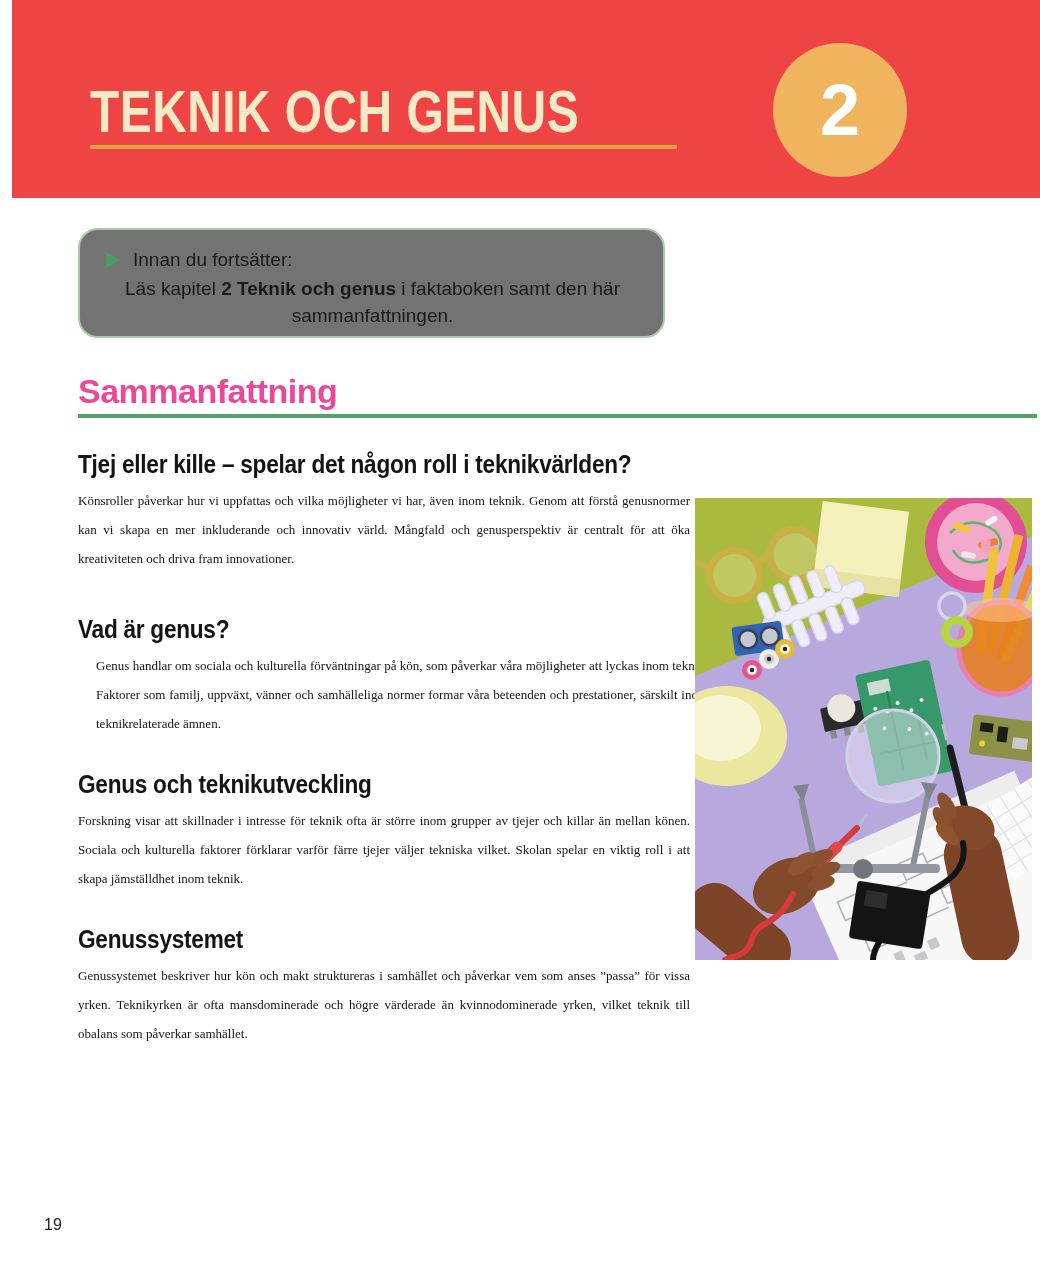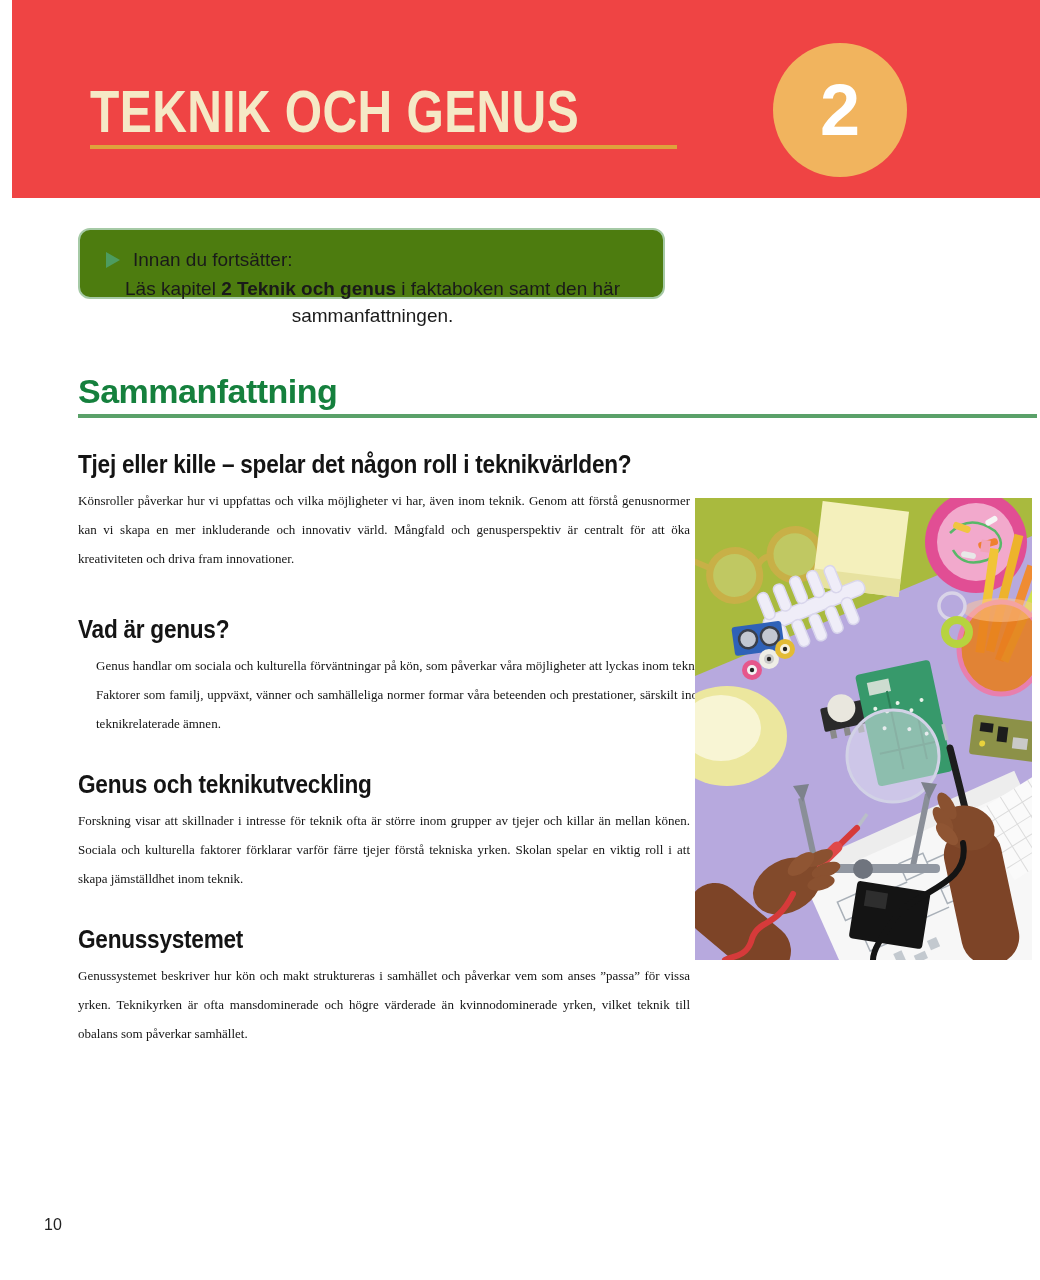--- a/index.html
+++ b/index.html
@@ -15,32 +15,32 @@
     letter-spacing:0.5px;transform:scaleX(0.80);transform-origin:left top;white-space:nowrap;
   }
   .title-underline{position:absolute;left:78px;top:145px;width:587px;height:4px;background:#dfa23c;}
   .chapter-badge{
     position:absolute;left:761px;top:43px;width:134px;height:134px;border-radius:50%;
     background:#f1b45e;display:flex;align-items:center;justify-content:center;
   }
   .chapter-badge span{font-size:72px;font-weight:700;color:#ffffff;line-height:1;}
   
   .note-box{
-    position:absolute;left:78px;top:228px;width:587px;height:71px;box-sizing:border-box;
-    border:2px solid #a6caa6;border-radius:12px;background:#4d7c0f;padding:16px 24px 0 26px;
+    position:absolute;left:78px;top:228px;width:587px;height:110px;box-sizing:border-box;
+    border:2px solid #a6caa6;border-radius:20px;background:#737373;padding:16px 24px 0 26px;
   }
   .note-head{display:flex;align-items:center;gap:13px;}
   .tri{width:0;height:0;border-left:14px solid #4d9c60;border-top:8px solid transparent;border-bottom:8px solid transparent;flex:0 0 auto;}
   .note-box p,.note-head span{font-size:19px;line-height:27px;color:#1a1a1a;margin:0;}
   .note-body{margin-top:2px !important;text-align:center;}
   .note-body b{font-weight:700;}
   
   .summary-title{
     position:absolute;left:78px;top:372px;margin:0;
-    font-size:34px;font-weight:700;letter-spacing:-0.5px;color:#15803d;white-space:nowrap;
+    font-size:34px;font-weight:700;letter-spacing:-0.5px;color:#ec4899;white-space:nowrap;
   }
   .summary-rule{position:absolute;left:78px;top:414px;width:959px;height:4px;background:#5aa169;}
   .sec-head{
     position:absolute;left:78px;margin:0;font-size:26px;font-weight:700;color:#141414;
     letter-spacing:-0.3px;transform:scaleX(0.87);transform-origin:left top;white-space:nowrap;
   }
   .sec-par{
     position:absolute;left:78px;width:612px;margin:0;
     font-family:"Liberation Serif",serif;font-size:13px;line-height:29px;color:#141414;
     text-align:justify;
@@ -79,21 +79,21 @@
   <h2 class="summary-title">Sammanfattning</h2>
   <div class="summary-rule"></div>
 
   <h3 class="sec-head" id="h0">Tjej eller kille – spelar det någon roll i teknikvärlden?</h3>
   <p class="sec-par" id="p0">Könsroller påverkar hur vi uppfattas och vilka möjligheter vi har, även inom teknik. Genom att förstå genusnormer kan vi skapa en mer inkluderande och innovativ värld. Mångfald och genusperspektiv är centralt för att öka kreativiteten och driva fram innovationer.</p>
 
   <h3 class="sec-head" id="h1s">Vad är genus?</h3>
   <p class="sec-par" id="p1">Genus handlar om sociala och kulturella förväntningar på kön, som påverkar våra möjligheter att lyckas inom teknik. Faktorer som familj, uppväxt, vänner och samhälleliga normer formar våra beteenden och prestationer, särskilt inom teknikrelaterade ämnen.</p>
 
   <h3 class="sec-head" id="h2s">Genus och teknikutveckling</h3>
-  <p class="sec-par" id="p2">Forskning visar att skillnader i intresse för teknik ofta är större inom grupper av tjejer och killar än mellan könen. Sociala och kulturella faktorer förklarar varför färre tjejer förstå tekniska yrken. Skolan spelar en viktig roll i att skapa jämställdhet inom teknik.</p>
+  <p class="sec-par" id="p2">Forskning visar att skillnader i intresse för teknik ofta är större inom grupper av tjejer och killar än mellan könen. Sociala och kulturella faktorer förklarar varför färre tjejer väljer tekniska vilket. Skolan spelar en viktig roll i att skapa jämställdhet inom teknik.</p>
 
   <h3 class="sec-head" id="h3s">Genussystemet</h3>
   <p class="sec-par" id="p3">Genussystemet beskriver hur kön och makt struktureras i samhället och påverkar vem som anses ”passa” för vissa yrken. Teknikyrken är ofta mansdominerade och högre värderade än kvinnodominerade yrken, vilket teknik till obalans som påverkar samhället.</p>
 
   <figure class="photo" style="margin:0">
     <svg width="337" height="462" viewBox="0 0 337 462" role="img">
 
       <rect x="0" y="0" width="337" height="462" fill="#b7a9de"></rect>
       <polygon points="0,0 337,0 337,38 0,178" fill="#a9ba3e"></polygon>
 
@@ -265,14 +265,14 @@
           </g>
         <ellipse cx="272" cy="330" rx="28" ry="22" fill="#824a2b" transform="rotate(15 272 330)"></ellipse>
         <ellipse cx="252" cy="308" rx="15" ry="7" fill="#8a5130" transform="rotate(60 252 308)"></ellipse>
         <ellipse cx="248" cy="322" rx="15" ry="7" fill="#8a5130" transform="rotate(55 248 322)"></ellipse>
         <ellipse cx="252" cy="336" rx="14" ry="7" fill="#8f5533" transform="rotate(45 252 336)"></ellipse>
         <path d="M268,345 C276,388 220,392 200,420 C186,440 178,452 178,462" fill="none" stroke="#141414" stroke-width="6" stroke-linecap="round"></path>
       </g>
     </svg>
   </figure>
 
-  <div class="page-number">10</div>
+  <div class="page-number">19</div>
 </div>
 
 </body></html>

